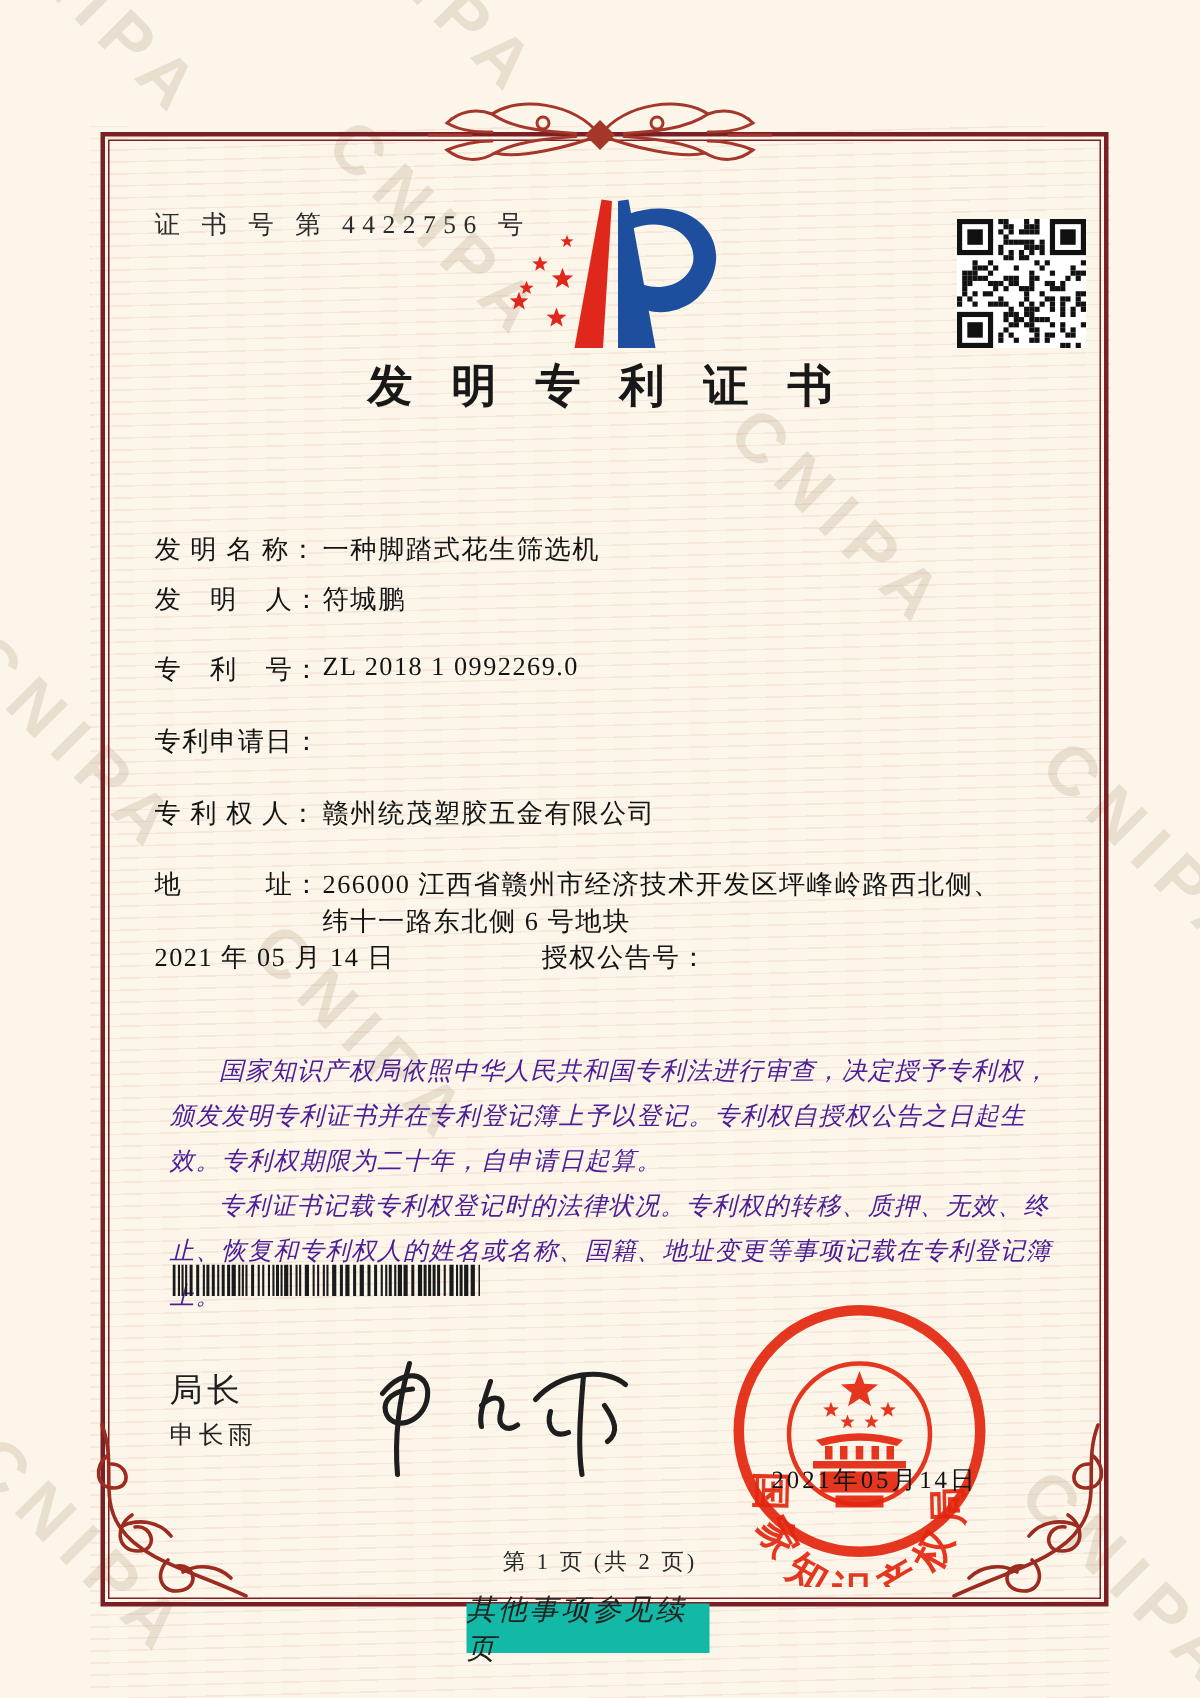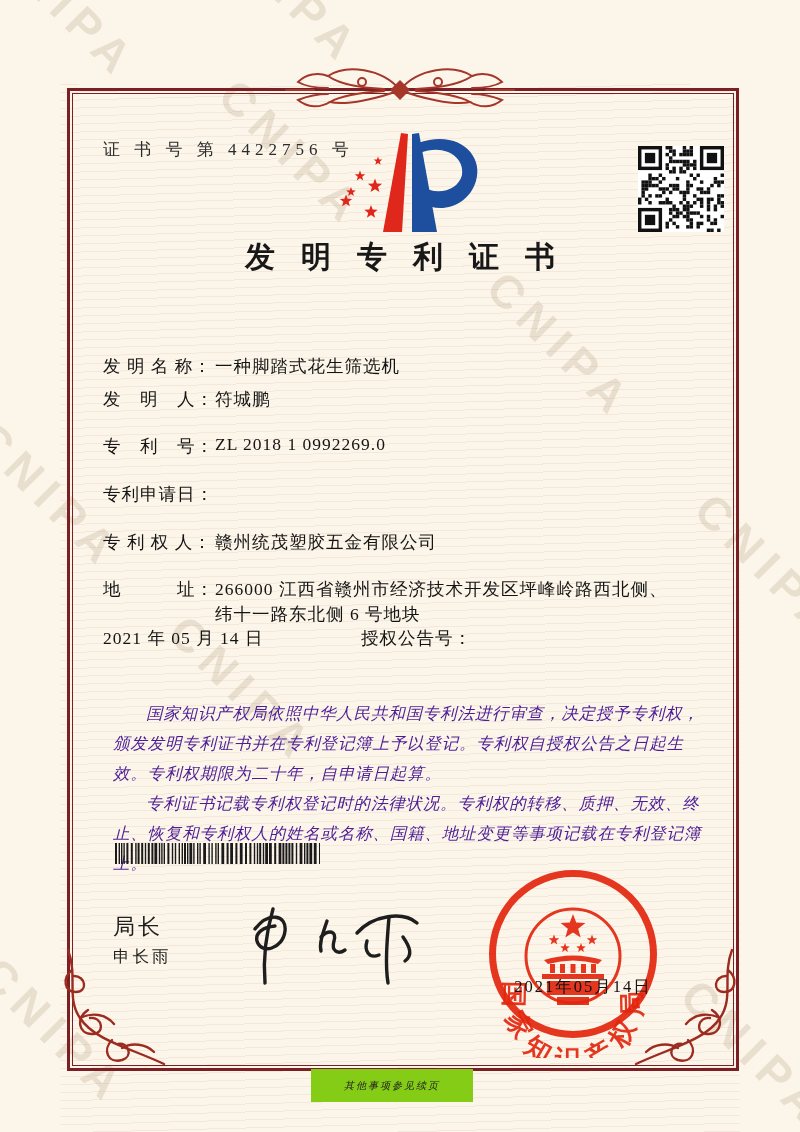--- a/index.html
+++ b/index.html
@@ -66,22 +66,22 @@
   .seal-date{
     position:absolute;left:498px;top:976px;width:170px;z-index:5;
     font-size:16.5px;letter-spacing:2px;color:#121212;text-align:center;
   }
   .page-info{
     position:absolute;left:67px;width:666px;top:1032px;z-index:3;
     text-align:center;font-size:15px;letter-spacing:2px;color:#2a2a2a;
   }
   .note-box{
     position:absolute;left:311px;top:1069px;width:162px;height:33px;z-index:6;
-    background:#84cc16;display:flex;align-items:center;justify-content:center;
-    font-size:10px;font-style:italic;letter-spacing:2px;color:#222;
+    background:#14b8a6;display:flex;align-items:center;justify-content:center;
+    font-size:19px;font-style:italic;letter-spacing:2px;color:#222;
   }
 </style>
 </head>
 <body>
 
 <div class="page">
 
   <div class="texture"></div>
 
   <div class="wm" style="left:-28px;top:-22px;">CNIPA</div>
@@ -472,15 +472,16 @@
         <rect x="8" y="10" width="5" height="9"></rect>
         <rect x="18" y="10" width="5" height="9"></rect>
         <rect x="-31" y="20" width="62" height="5"></rect>
         <rect x="-26" y="27" width="52" height="14"></rect>
         <rect x="-16" y="43" width="32" height="8"></rect>
       </g>
     </g>
   </svg>
   <div class="seal-date">2021年05月14日</div>
 
+  <div class="page-info">第 1 页 (共 2 页)</div>
   <div class="note-box">其他事项参见续页</div>
 
 </div>
 
 </body></html>

